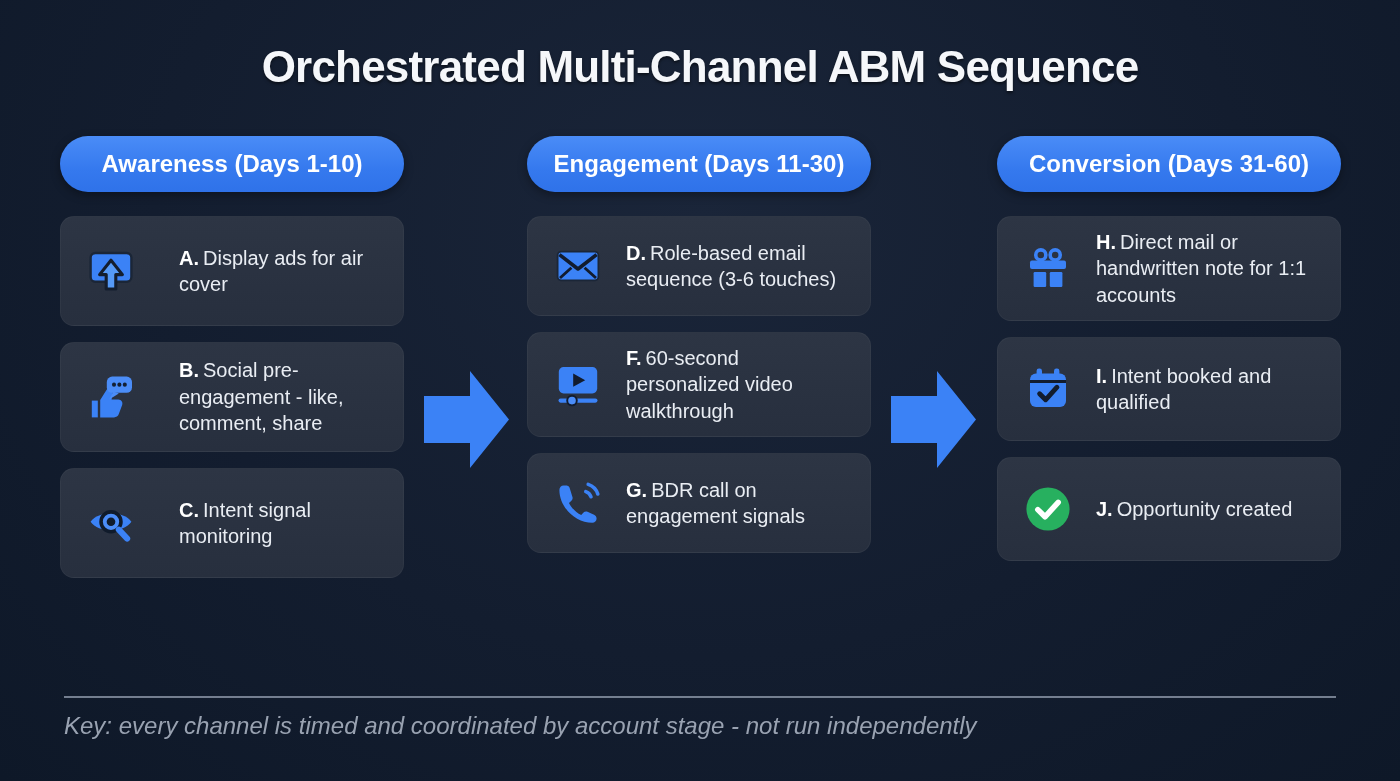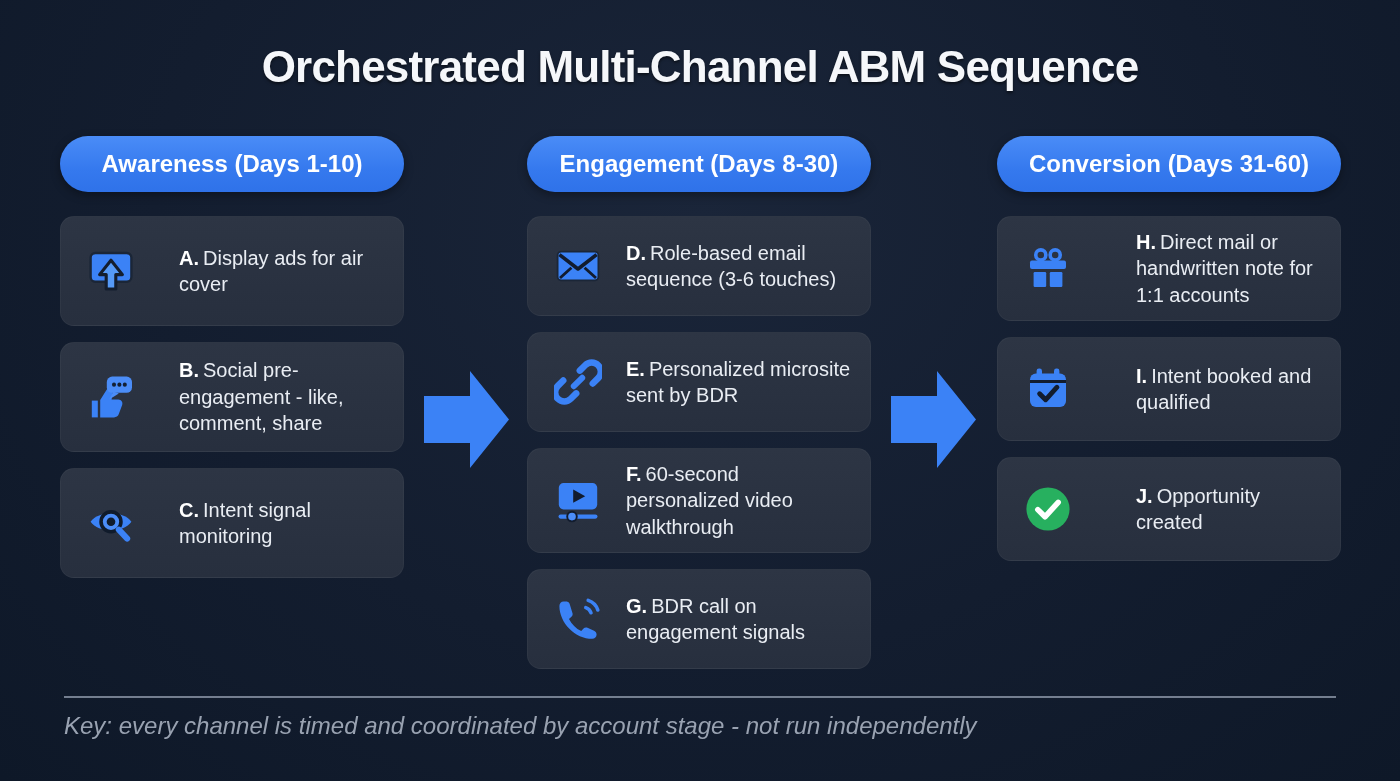--- a/index.html
+++ b/index.html
@@ -34,21 +34,21 @@
     background:linear-gradient(180deg,#2d3544 0%,#272f3e 100%);
     border:1px solid rgba(255,255,255,0.035);
     border-radius:14px;
     display:flex;align-items:center;
     padding:12px 18px 12px 26px;
     margin-bottom:16px;
     box-sizing:border-box;
   }
   .col-1 .card{min-height:110px;gap:20px;}
   .col-2 .card{min-height:100px;}
-  .col-3 .card{min-height:104px;gap:40px;}
+  .col-3 .card{min-height:104px;}
   .icon{width:48px;height:48px;flex:0 0 48px;margin-right:24px;}
   .card-text{
     font-size:20px;line-height:1.32;color:#e9edf3;
   }
   .card-text .letter{font-weight:700;color:#ffffff;margin-right:4px;}
   .flow-arrow{position:absolute;width:85px;height:97px;}
   .flow-arrow-1{left:424px;top:371px;}
   .flow-arrow-2{left:891px;top:371px;}
   .key-divider{
     position:absolute;left:64px;top:696px;
@@ -106,45 +106,33 @@
         <span class="letter">C.</span><span>Intent signal monitoring</span>
       </div>
     </div>
   </div>
 
   <svg class="flow-arrow flow-arrow-1" viewBox="0 0 85 97">
     <polygon points="0,25 46,25 46,0 85,48.5 46,97 46,72 0,72" fill="#3b82f6"></polygon>
   </svg>
 
   <div class="col col-2">
-    <div class="pill">Engagement (Days 8-30)</div>
+    <div class="pill">Engagement (Days 11-30)</div>
 
     <div class="card">
       <svg class="icon" viewBox="0 0 40 40">
         <rect x="3" y="8" width="34" height="24" rx="3" fill="#3b82f6" stroke="#1b2637" stroke-width="1.5"></rect>
         <path d="M4.5 10.5 L20 22.5 L35.5 10.5" stroke="#121c2e" stroke-width="3" fill="none" stroke-linejoin="round"></path>
         <path d="M5 30 L14.5 21.5 M35 30 L25.5 21.5" stroke="#121c2e" stroke-width="2.4" fill="none"></path>
       </svg>
       <div class="card-text">
         <span class="letter">D.</span><span>Role-based email sequence (3-6 touches)</span>
       </div>
     </div>
 
-    <div class="card">
-      <svg class="icon" viewBox="0 0 40 40">
-        <g fill="none" stroke="#3b82f6" stroke-linecap="round">
-          <path d="M16.5 23.5 L23.5 16.5" stroke-width="5"></path>
-          <path d="M21.5 10.5 l4.5-4.5 a7.6 7.6 0 0 1 10.8 10.8 l-4.5 4.5" stroke-width="5.4"></path>
-          <path d="M18.5 29.5 l-4.5 4.5 a7.6 7.6 0 0 1 -10.8-10.8 l4.5-4.5" stroke-width="5.4"></path>
-        </g>
-      </svg>
-      <div class="card-text">
-        <span class="letter">E.</span><span>Personalized microsite sent by BDR</span>
-      </div>
-    </div>
 
     <div class="card">
       <svg class="icon" viewBox="0 0 40 40">
         <rect x="4" y="5" width="32" height="22" rx="4" fill="#3b82f6"></rect>
         <polygon points="16,10.5 26,16 16,21.5" fill="#121c2e"></polygon>
         <line x1="5.5" y1="33" x2="34.5" y2="33" stroke="#3b82f6" stroke-width="3.5" stroke-linecap="round"></line>
         <circle cx="15" cy="33" r="4" fill="#4b8df8" stroke="#121c2e" stroke-width="1.6"></circle>
       </svg>
       <div class="card-text">
         <span class="letter">F.</span><span>60-second personalized video walkthrough</span>

